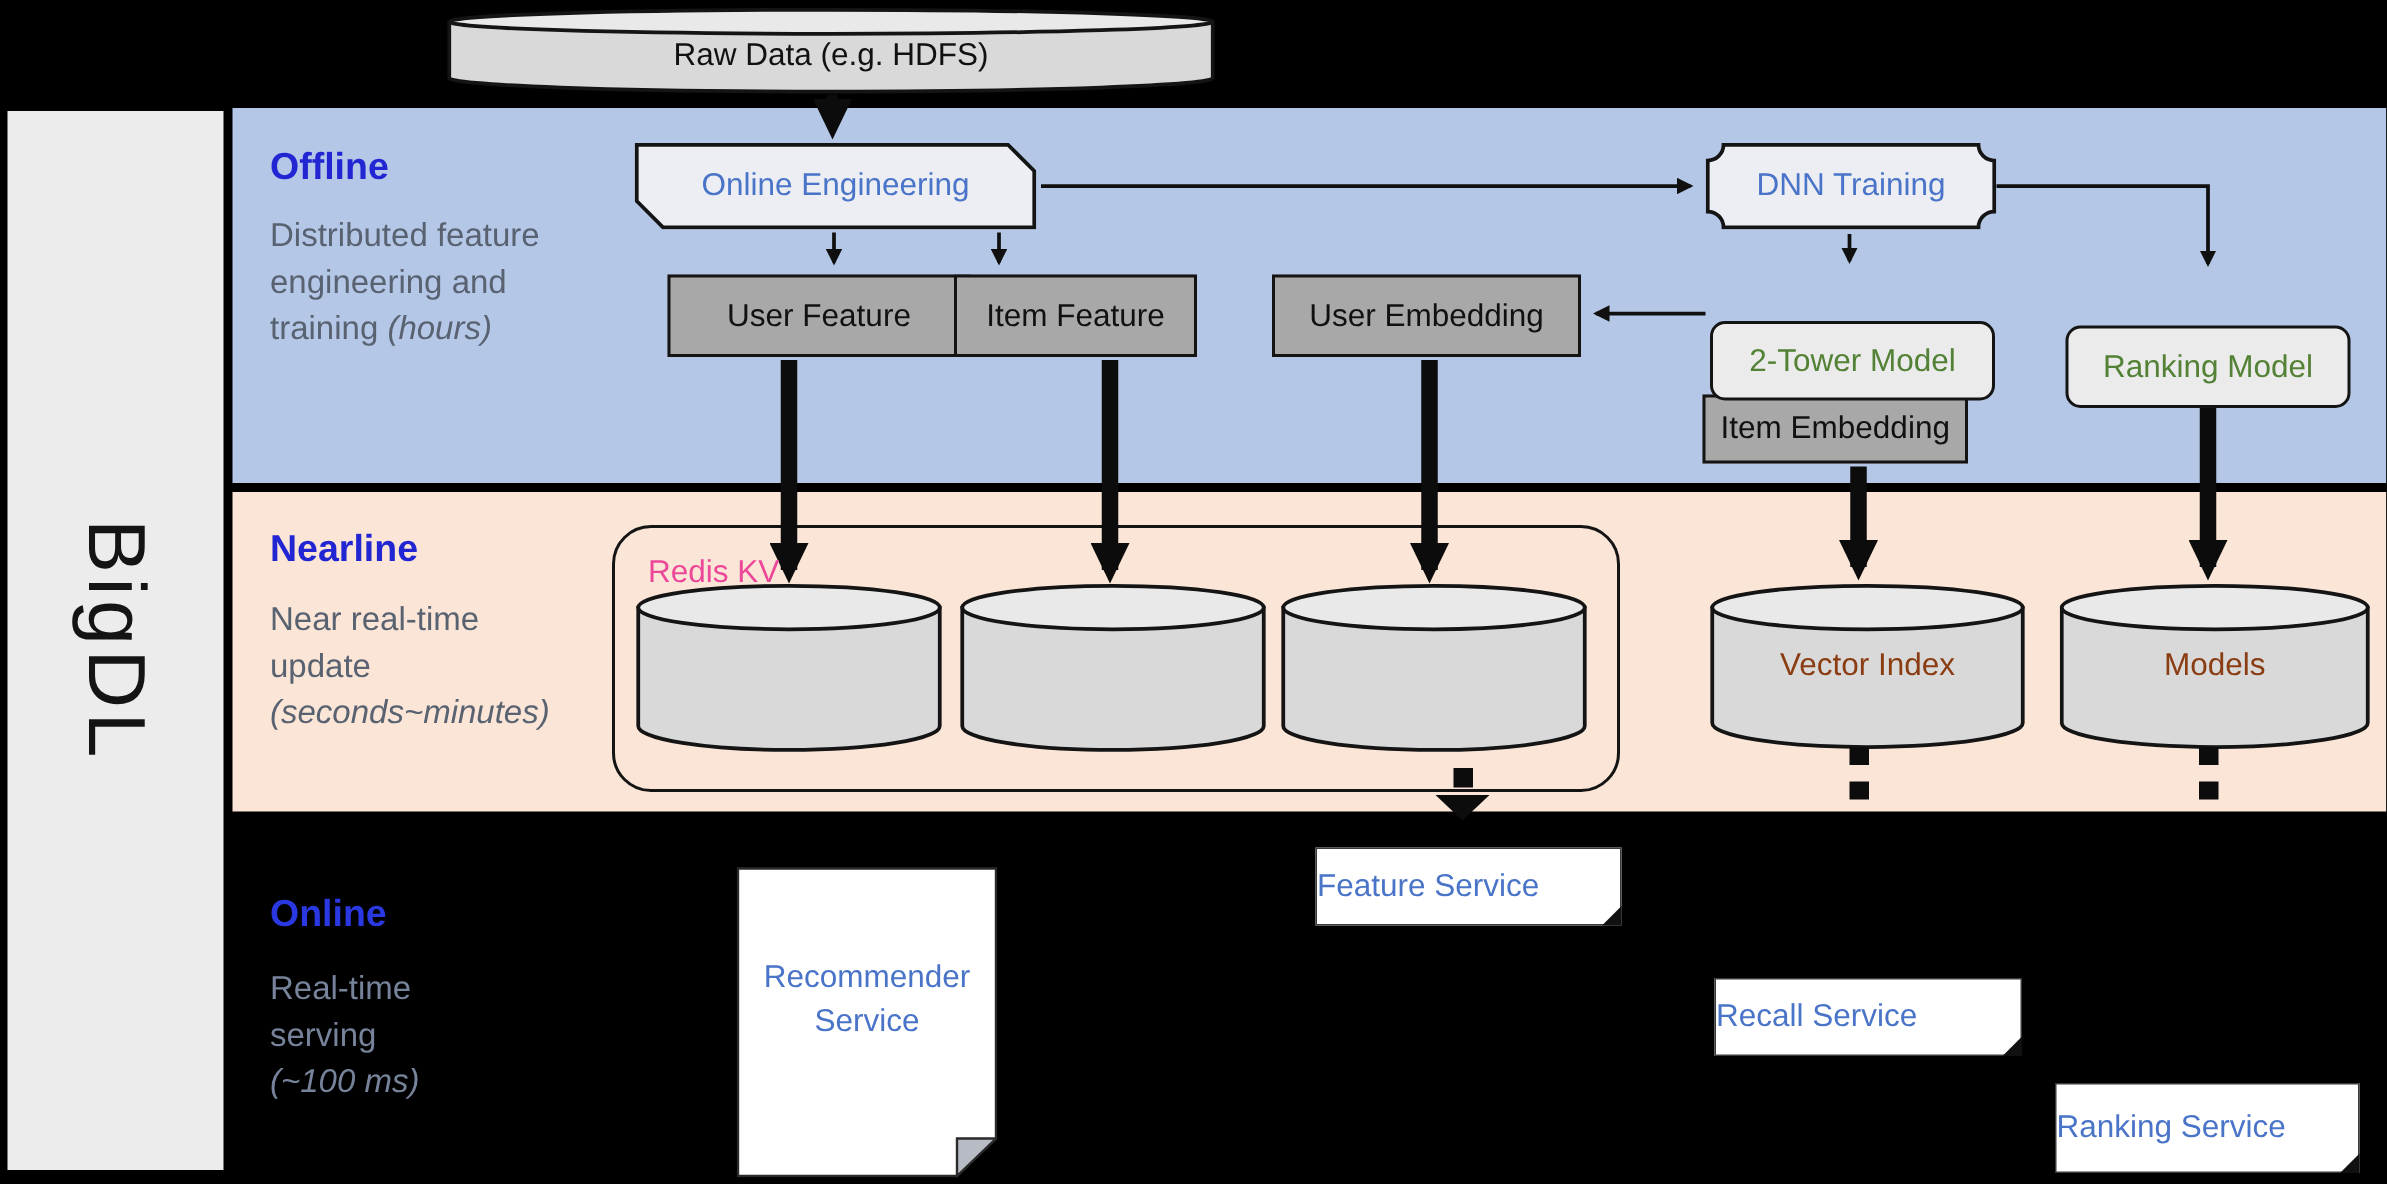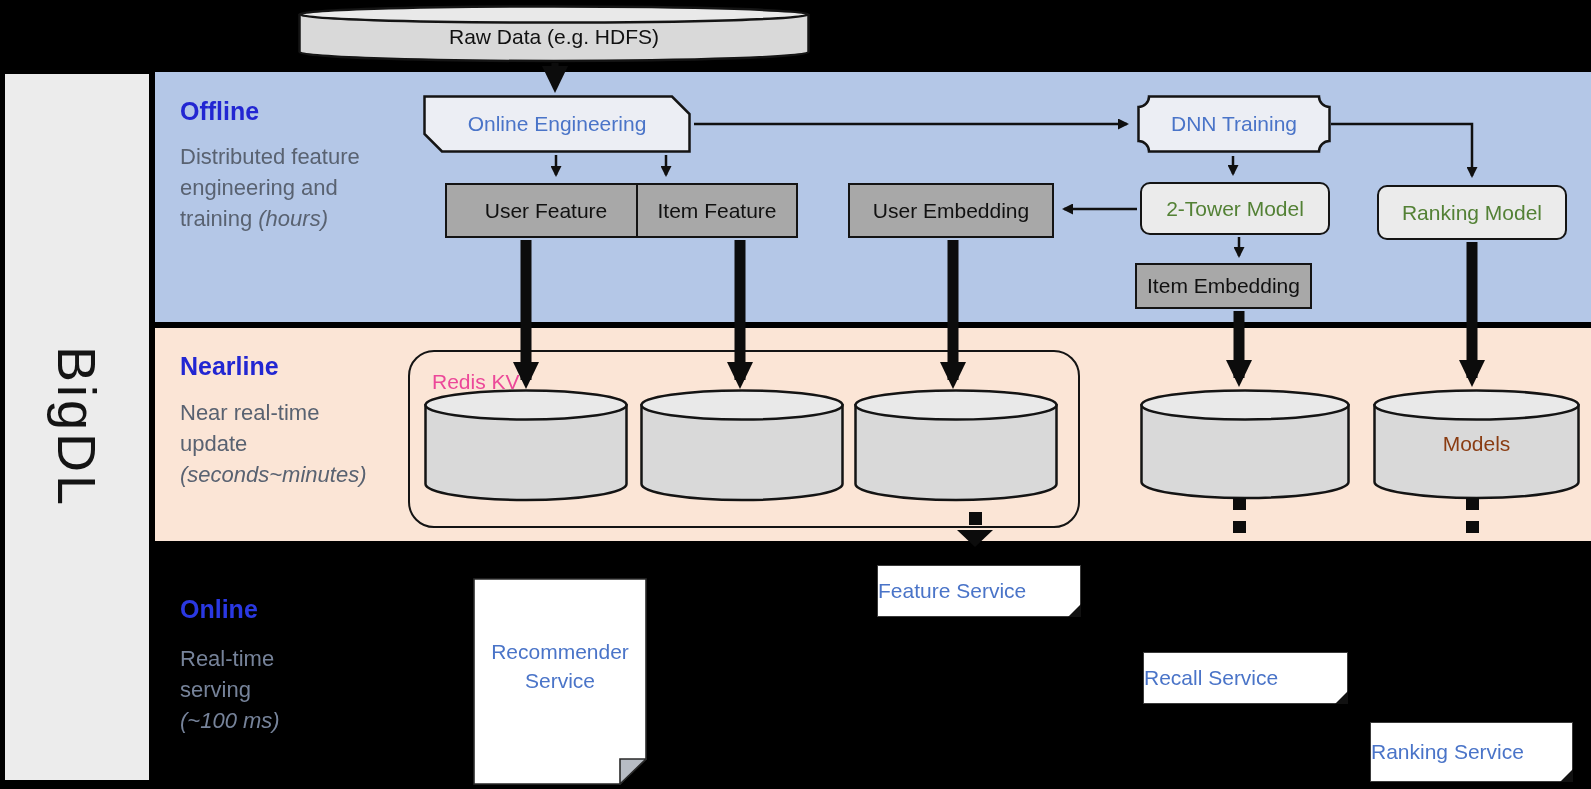--- a/index.html
+++ b/index.html
@@ -19,21 +19,21 @@
   
   .sec-title{position:absolute;font-size:25px;font-weight:600;color:#2226d2;z-index:4;}
   .sec-desc{position:absolute;font-size:22px;color:#596271;line-height:1.42;z-index:4;}
   .sec-desc em{font-style:italic;}
   .sec-desc.on-dark{color:#76839a;}
   .sec-title.on-dark{color:#2a38e2;}
   
   .node{position:absolute;display:flex;align-items:center;justify-content:center;
     font-size:21px;z-index:4;box-sizing:border-box;text-align:center;}
   .gray-box{background:#a8a8a8;border:2.5px solid #141414;color:#111;}
-  .round-box{background:#ebebeb;border:2.5px solid #141414;border-radius:10px;color:#538135;}
+  .round-box{background:#ebebeb;border:2.5px solid #141414;border-radius:10px;color:#538135;margin-top:32px;}
   .svg-node{background:transparent;border:none;}
   .svg-node svg{position:absolute;left:0;top:0;}
   .svg-node .lbl{position:relative;z-index:2;}
   .blue-text{color:#4a74c8;}
   .brown-text{color:#8a3c12;}
   
   .kv-container{position:absolute;left:408px;top:350px;width:672px;height:178px;
     border:2.5px solid #141414;border-radius:26px;z-index:2;box-sizing:border-box;}
   .kv-label{position:absolute;left:432px;top:356px;font-size:21px;color:#ec4899;z-index:4;margin-top:14px;}
   
@@ -144,30 +144,31 @@
       <path d="M1.5,16 L1.5,96 A100.5,16 0 0 0 202.5,96 L202.5,16" fill="#d9d9d9" stroke="#141414" stroke-width="2.5"></path>
       <ellipse cx="102" cy="17" rx="100.5" ry="14.5" fill="#e9e9e9" stroke="#141414" stroke-width="2.5"></ellipse>
     </svg>
   </div>
 
   <div class="cyl" style="left:1140px;top:388px;width:210px;height:112px;">
     <svg width="210" height="112" viewBox="0 0 210 112">
       <path d="M1.5,16 L1.5,94 A103.5,16 0 0 0 208.5,94 L208.5,16" fill="#d9d9d9" stroke="#141414" stroke-width="2.5"></path>
       <ellipse cx="105" cy="17" rx="103.5" ry="14.5" fill="#e9e9e9" stroke="#141414" stroke-width="2.5"></ellipse>
     </svg>
+    <span class="lbl brown-text" style="top:44px;">Vector Index</span>
   </div>
   <div class="cyl" style="left:1373px;top:388px;width:207px;height:112px;">
     <svg width="207" height="112" viewBox="0 0 207 112">
       <path d="M1.5,16 L1.5,94 A102,16 0 0 0 205.5,94 L205.5,16" fill="#d9d9d9" stroke="#141414" stroke-width="2.5"></path>
       <ellipse cx="103.5" cy="17" rx="102" ry="14.5" fill="#e9e9e9" stroke="#141414" stroke-width="2.5"></ellipse>
     </svg>
     <span class="lbl brown-text" style="top:44px;">Models</span>
   </div>
 
-  <div class="doc" style="left:473px;top:578px;width:174px;height:207px;">
+  <div class="doc" style="left:491px;top:578px;width:174px;height:207px;">
     <svg width="174" height="207" viewBox="0 0 174 207">
       <path d="M1,1 L173,1 L173,181 L147,206 L1,206 Z" fill="#ffffff" stroke="#2a2a2a" stroke-width="1.6"></path>
       <path d="M147,206 L173,181 L147,181 Z" fill="#b7bcc4" stroke="#2a2a2a" stroke-width="1.6"></path>
     </svg>
     <div class="lbl">Recommender Service</div>
   </div>
 
   <div class="svc" style="left:877px;top:565px;width:204px;height:52px;">
     <span>Feature Service</span>
   </div>

